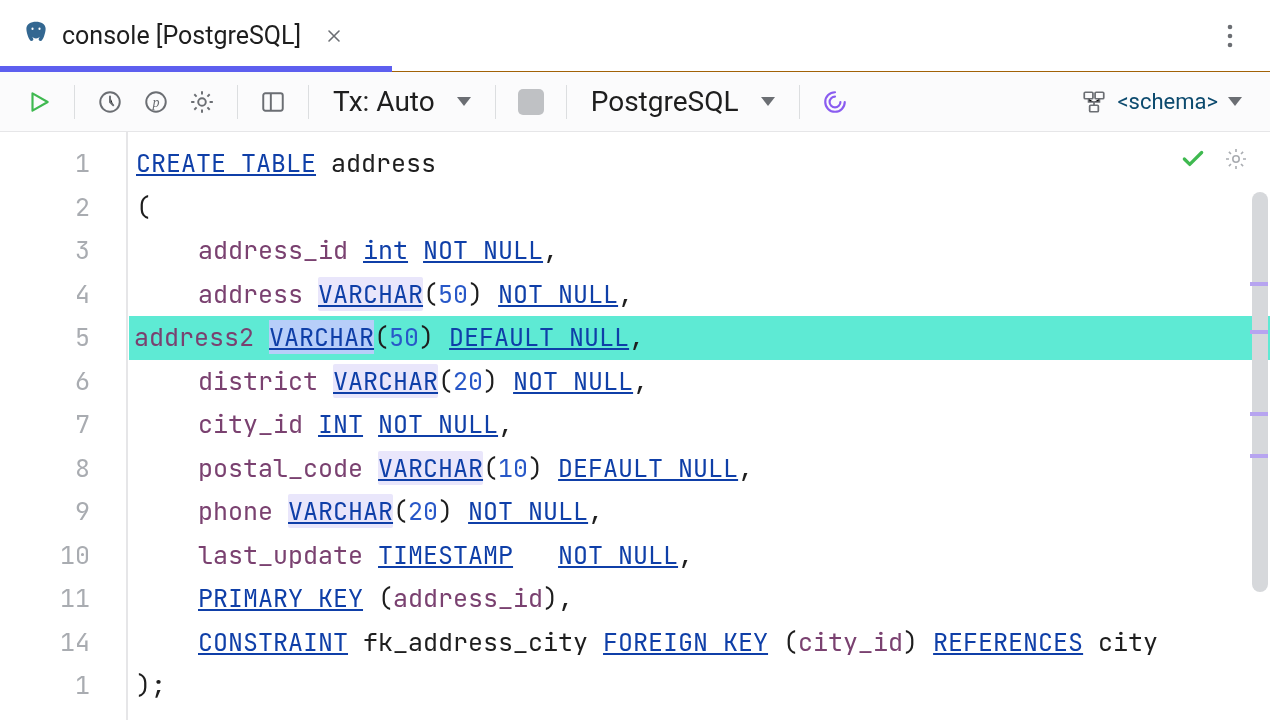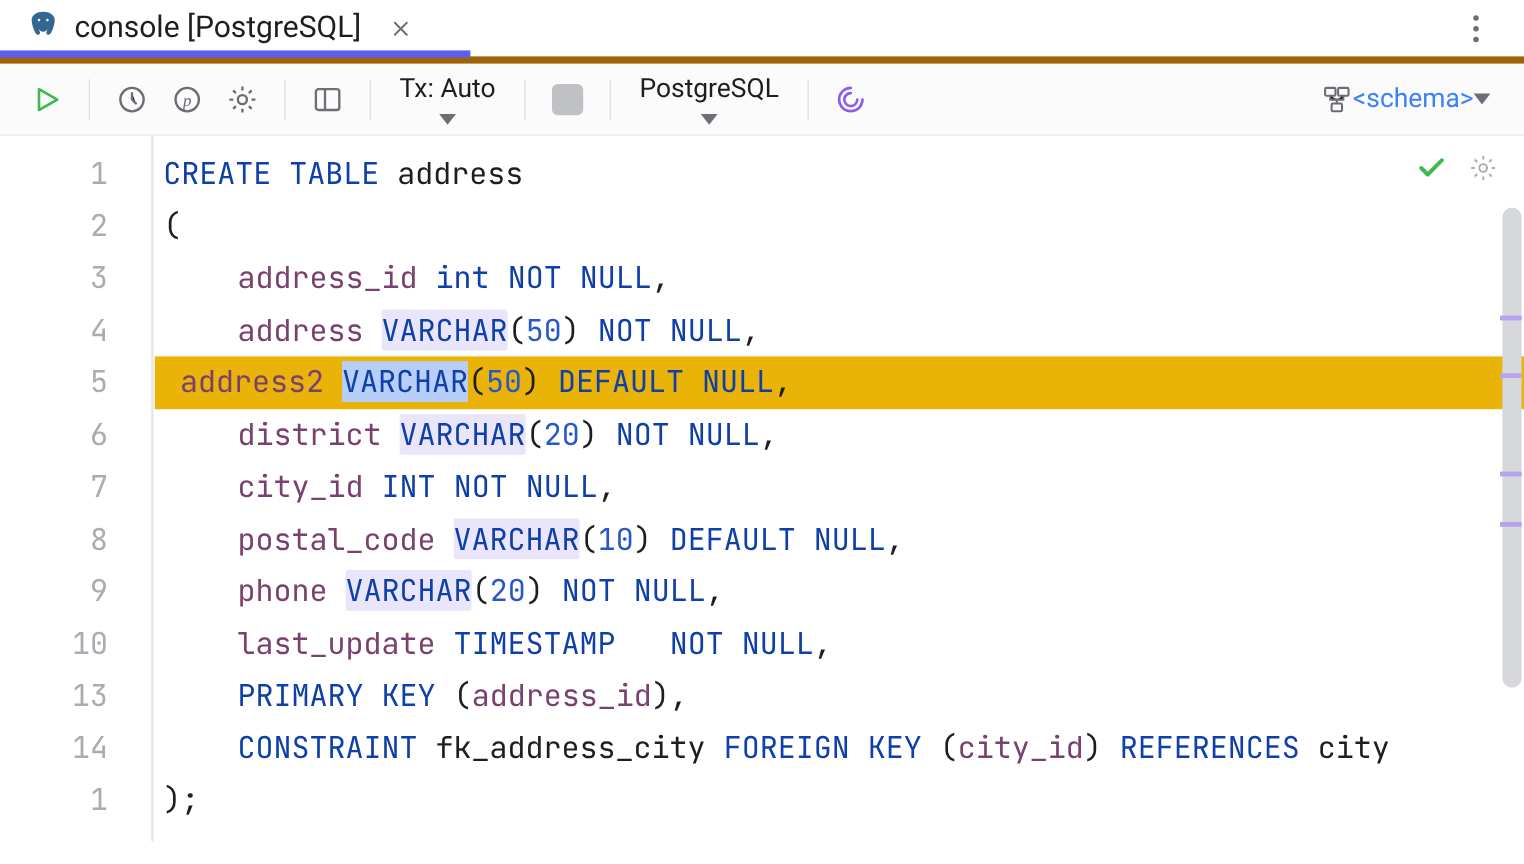--- a/index.html
+++ b/index.html
@@ -1,40 +1,40 @@
 <!DOCTYPE html>
 <html><head>
 <meta charset="utf-8">
 <style>
 * { margin: 0; padding: 0; box-sizing: border-box; }
 body { font-family: -apple-system, BlinkMacSystemFont, "Segoe UI", Roboto, sans-serif; background: #fff; width: 1270px; height: 720px; overflow: hidden; }
 
-.tab-bar { display: flex; align-items: center; height: 53px; border-bottom: 6px solid #a16207; position: relative; }
+.tab-bar { display: flex; align-items: center; height: 72px; border-bottom: 1px solid #a16207; position: relative; }
 .tab { display: flex; align-items: center; gap: 12px; padding: 0 22px; height: 100%; position: relative; }
 .tab-icon svg { width: 28px; height: 28px; }
 .tab-title { font-size: 25px; color: #1e1e1e; }
 .tab-close { width: 26px; height: 26px; display: flex; align-items: center; justify-content: center; margin-left: 8px; cursor: pointer; }
 .tab-underline { position: absolute; bottom: -1px; left: 0; width: 392px; height: 6px; background: #5d5fef; }
 .more-menu { position: absolute; right: 26px; top: 50%; transform: translateY(-50%); cursor: pointer; width: 28px; height: 28px; display: flex; align-items: center; justify-content: center; }
 
 .toolbar { display: flex; align-items: center; height: 60px; padding: 0 18px; gap: 4px; background: #fbfbfc; border-bottom: 1px solid #e6e6e8; }
 .tool-btn { width: 42px; height: 42px; display: flex; align-items: center; justify-content: center; cursor: pointer; border-radius: 6px; }
 .divider { width: 1px; height: 34px; background: #dcdee0; margin: 0 10px; }
-.tx-select { display: flex; align-items: center; gap: 8px; padding: 0 10px; height: 42px; cursor: pointer; font-size: 22px; color: #1e1e1e; flex-direction: column; }
-.schema-select { display: flex; align-items: center; padding: 0 10px; cursor: pointer; font-size: 22px; color: #3b82f6; margin-left: auto; }
+.tx-select { display: flex; align-items: center; gap: 22px; padding: 0 10px; height: 42px; cursor: pointer; font-size: 28px; color: #1e1e1e; }
+.schema-select { display: flex; align-items: center; gap: 10px; padding: 0 10px; cursor: pointer; font-size: 22px; color: #0c4a6e; margin-left: auto; }
 .stop-btn { width: 26px; height: 26px; background: #bfc1c4; border-radius: 5px; }
 
 .editor { display: flex; height: calc(100% - 132px); position: relative; }
 .gutter { width: 128px; border-right: 2px solid #e6e6e8; padding-top: 10px; flex-shrink: 0; }
 .gutter .ln { text-align: right; padding-right: 36px; font-family: "JetBrains Mono", Menlo, Consolas, monospace; font-size: 25px; color: #a9acb1; line-height: 43.5px; }
 .code { flex: 1; padding-top: 10px; padding-left: 8px; font-family: "JetBrains Mono", Menlo, Consolas, monospace; font-size: 25px; line-height: 43.5px; white-space: pre; overflow: hidden; position: relative; }
 .code .row { height: 43.5px; position: relative; }
-.code .row.active-line { background: #eab308; margin-left: -7px; padding-left: 21px; }
+.code .row.active-line { background: #5eead4; margin-left: -7px; padding-left: 5px; }
 .indent1 { padding-left: 62px; }
-.kw { color: #0f3fa8; }
+.kw { color: #0f3fa8; text-decoration: underline; }
 .fn { color: #7a4170; }
 .num { color: #2858c8; }
 .id { color: #1e1e1e; }
 .hl { background: #e9e6fb; border-radius: 2px; }
 .cursor-sel { background: #b7cef9; }
 
 .editor-badges { position: absolute; top: 14px; right: 22px; display: flex; gap: 18px; align-items: center; }
 .scroll-track { position: absolute; right: 2px; top: 0; width: 16px; height: 100%; }
 .scroll-thumb { background: #d6d8db; border-radius: 8px; width: 100%; }
 .scroll-mark { position: absolute; right: 0; width: 18px; height: 4px; background: #b7a4f0; }
@@ -140,21 +140,21 @@
       <div class="ln">1</div>
       <div class="ln">2</div>
       <div class="ln">3</div>
       <div class="ln">4</div>
       <div class="ln">5</div>
       <div class="ln">6</div>
       <div class="ln">7</div>
       <div class="ln">8</div>
       <div class="ln">9</div>
       <div class="ln">10</div>
-      <div class="ln">13</div>
+      <div class="ln">11</div>
       <div class="ln">14</div>
       <div class="ln">1</div>
     </div>
   <div class="code"><div class="row"><span class="kw">CREATE TABLE</span><span class="id"> </span><span class="id">address</span></div><div class="row"><span class="id">(</span></div><div class="row indent1"><span class="fn">address_id </span><span class="kw">int</span><span class="id"> </span><span class="kw">NOT NULL</span><span class="id">,</span></div><div class="row indent1"><span class="fn">address </span><span class="kw hl">VARCHAR</span><span class="id">(</span><span class="num">50</span><span class="id">) </span><span class="kw">NOT NULL</span><span class="id">,</span></div><div class="row active-line indent1"><span class="fn">address2 </span><span class="kw cursor-sel">VARCHAR</span><span class="id">(</span><span class="num">50</span><span class="id">) </span><span class="kw">DEFAULT NULL</span><span class="id">,</span></div><div class="row indent1"><span class="fn">district </span><span class="kw hl">VARCHAR</span><span class="id">(</span><span class="num">20</span><span class="id">) </span><span class="kw">NOT NULL</span><span class="id">,</span></div><div class="row indent1"><span class="fn">city_id </span><span class="kw">INT</span><span class="id"> </span><span class="kw">NOT NULL</span><span class="id">,</span></div><div class="row indent1"><span class="fn">postal_code </span><span class="kw hl">VARCHAR</span><span class="id">(</span><span class="num">10</span><span class="id">) </span><span class="kw">DEFAULT NULL</span><span class="id">,</span></div><div class="row indent1"><span class="fn">phone </span><span class="kw hl">VARCHAR</span><span class="id">(</span><span class="num">20</span><span class="id">) </span><span class="kw">NOT NULL</span><span class="id">,</span></div><div class="row indent1"><span class="fn">last_update </span><span class="kw">TIMESTAMP</span><span class="id">   </span><span class="kw">NOT NULL</span><span class="id">,</span></div><div class="row indent1"><span class="kw">PRIMARY KEY</span><span class="id"> (</span><span class="fn">address_id</span><span class="id">),</span></div><div class="row indent1"><span class="kw">CONSTRAINT</span><span class="id"> fk_address_city </span><span class="kw">FOREIGN KEY</span><span class="id"> (</span><span class="fn">city_id</span><span class="id">) </span><span class="kw">REFERENCES</span><span class="id"> city</span></div><div class="row"><span class="id">);</span></div></div>
   <div class="editor-badges">
     <span>
       <svg width="26" height="26" viewBox="0 0 24 24">
           <path fill="none" stroke="#3fb950" stroke-width="3" stroke-linecap="round" stroke-linejoin="round" d="M4 12l5 5L20 6"></path>
         </svg>
     </span>

